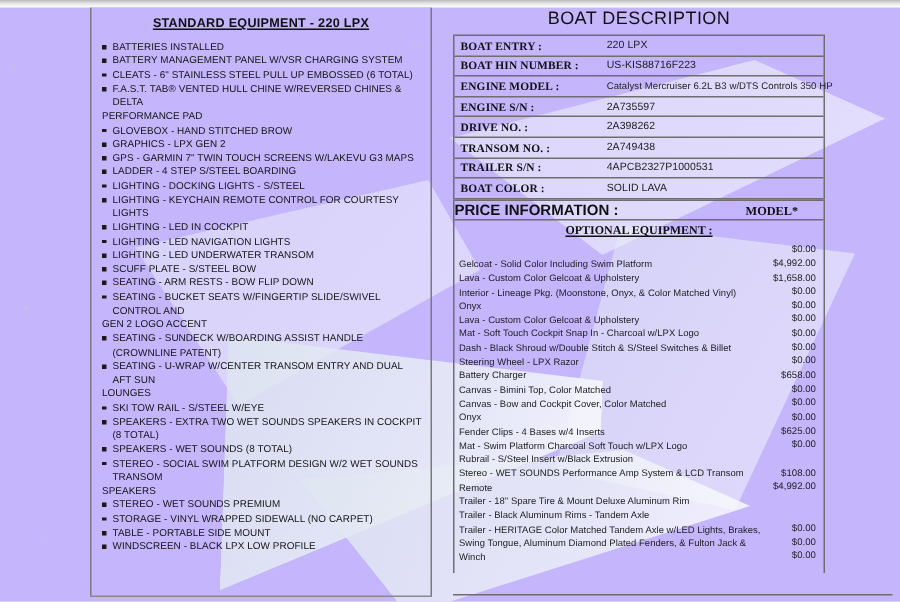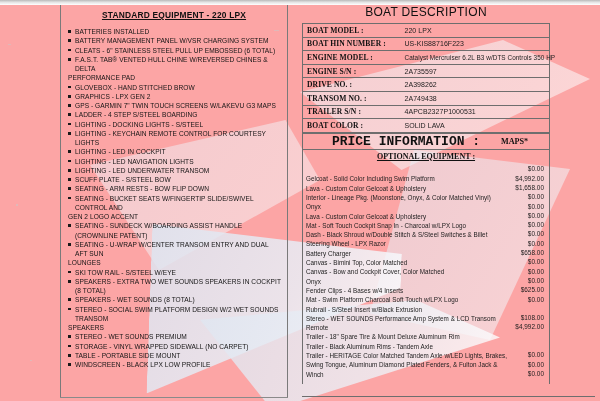--- a/index.html
+++ b/index.html
@@ -12,21 +12,21 @@
     overflow: hidden;
     background: #ffffff;
     font-family: "Liberation Sans", sans-serif;
     color: #1a1a1a;
     position: relative;
   }
   
   #page {
     position: absolute;
     inset: 0;
-    background: #fca5a5;
+    background: #c4b5fd;
   }
   .watermark {
     position: absolute;
     pointer-events: none;
     z-index: 0;
   }
   .wm-chev1 {
     left: 150px; top: 215px;
     width: 250px; height: 170px;
     border-left: 34px solid #d9e2ef;
@@ -186,24 +186,24 @@
   .spec-outer {
     border-left: 1px solid #6e6e6e;
     border-right: 1px solid #6e6e6e;
   }
   .price-hdr-row td {
     border-top: 1px solid #6e6e6e;
     border-bottom: 1px solid #6e6e6e;
     height: 15px;
   }
   .price-info-label {
-    font-family: Liberation Mono, monospace;
-    font-weight: bold;
-    font-size: 13px;
-    text-align: right;
+    font-family: Liberation Sans, sans-serif;
+    font-weight: bold;
+    font-size: 10px;
+    text-align: left;
     color: #111;
   }
   .msrp-label {
     font-family: "Liberation Serif", serif;
     font-weight: bold;
     font-size: 8.2px;
     text-align: center;
     color: #111;
   }
   .base-row td { height: 16px; }
@@ -338,21 +338,21 @@
   <div class="left-bottom-rule"></div>
 
   <div id="right-col" class="col">
 
     <div class="boat-desc-title">BOAT DESCRIPTION</div>
 
     <div class="spec-outer">
       <table class="spec">
         <tbody id="spec-body">
             <tr>
-              <td class="lbl" style="width: 38%;">BOAT MODEL :</td>
+              <td class="lbl" style="width: 38%;">BOAT ENTRY :</td>
               <td class="val">220 LPX</td>
             </tr>
             <tr>
               <td class="lbl" style="width: 38%;">BOAT HIN NUMBER :</td>
               <td class="val">US-KIS88716F223</td>
             </tr>
             <tr>
               <td class="lbl" style="width: 34%;">ENGINE MODEL :</td>
               <td class="val" style="font-size: 6.4px;">Catalyst Mercruiser 6.2L B3 w/DTS Controls 350 HP</td>
             </tr>
@@ -378,21 +378,21 @@
             </tr>
           </tbody>
       </table>
     </div>
 
     <div class="spec-outer">
       <table class="spec">
         <tbody>
           <tr class="price-hdr-row">
             <td class="price-info-label" style="width:72%;">PRICE INFORMATION :</td>
-            <td class="msrp-label" style="width:28%;">MAPS*</td>
+            <td class="msrp-label" style="width:28%;">MODEL*</td>
           </tr>
           <tr>
             <td colspan="2" class="opt-hdr" style="border-bottom:none;">OPTIONAL EQUIPMENT :</td>
           </tr>
         </tbody>
       </table>
     </div>
 
     <div class="opt-body">
       <div class="opt-labels" id="opt-labels">

